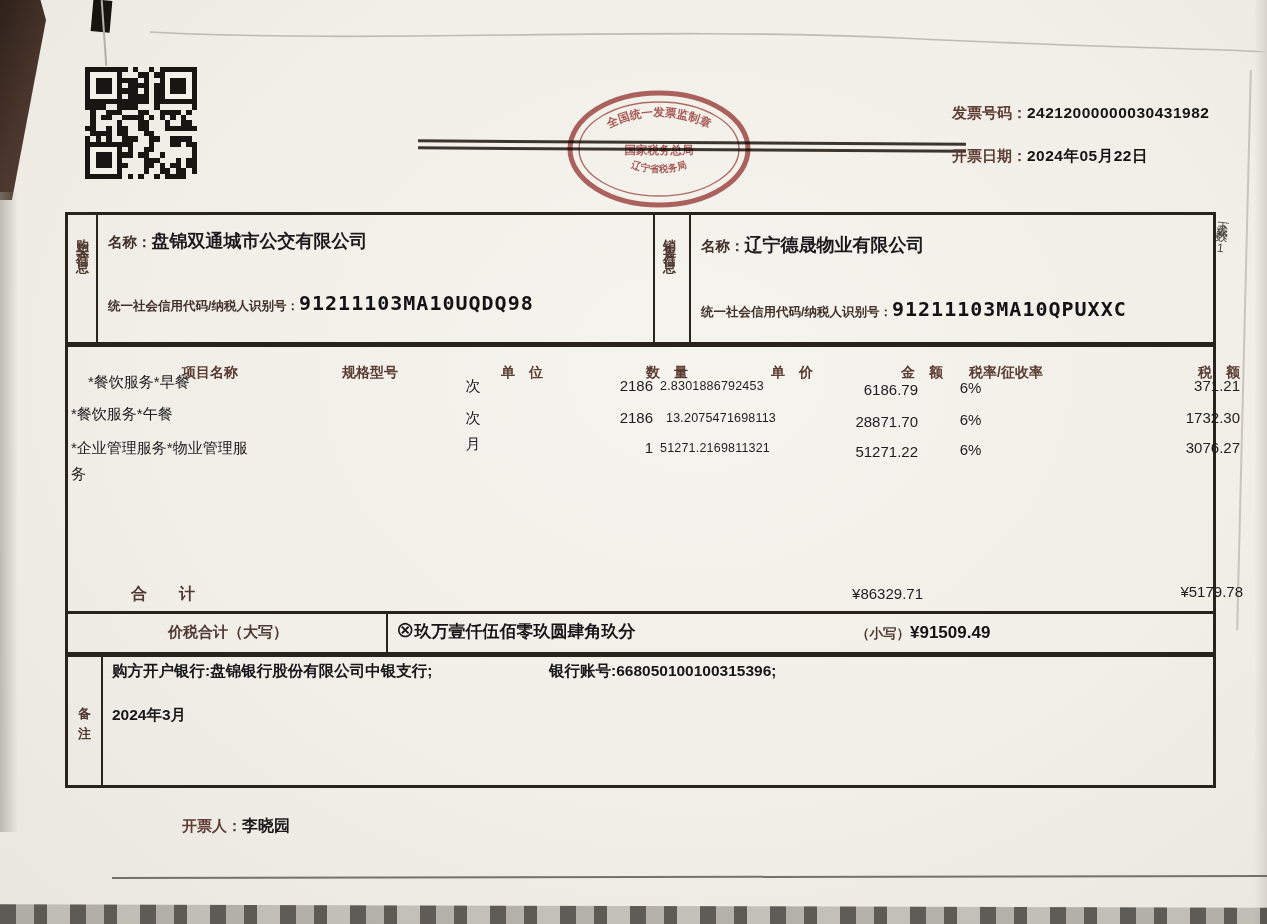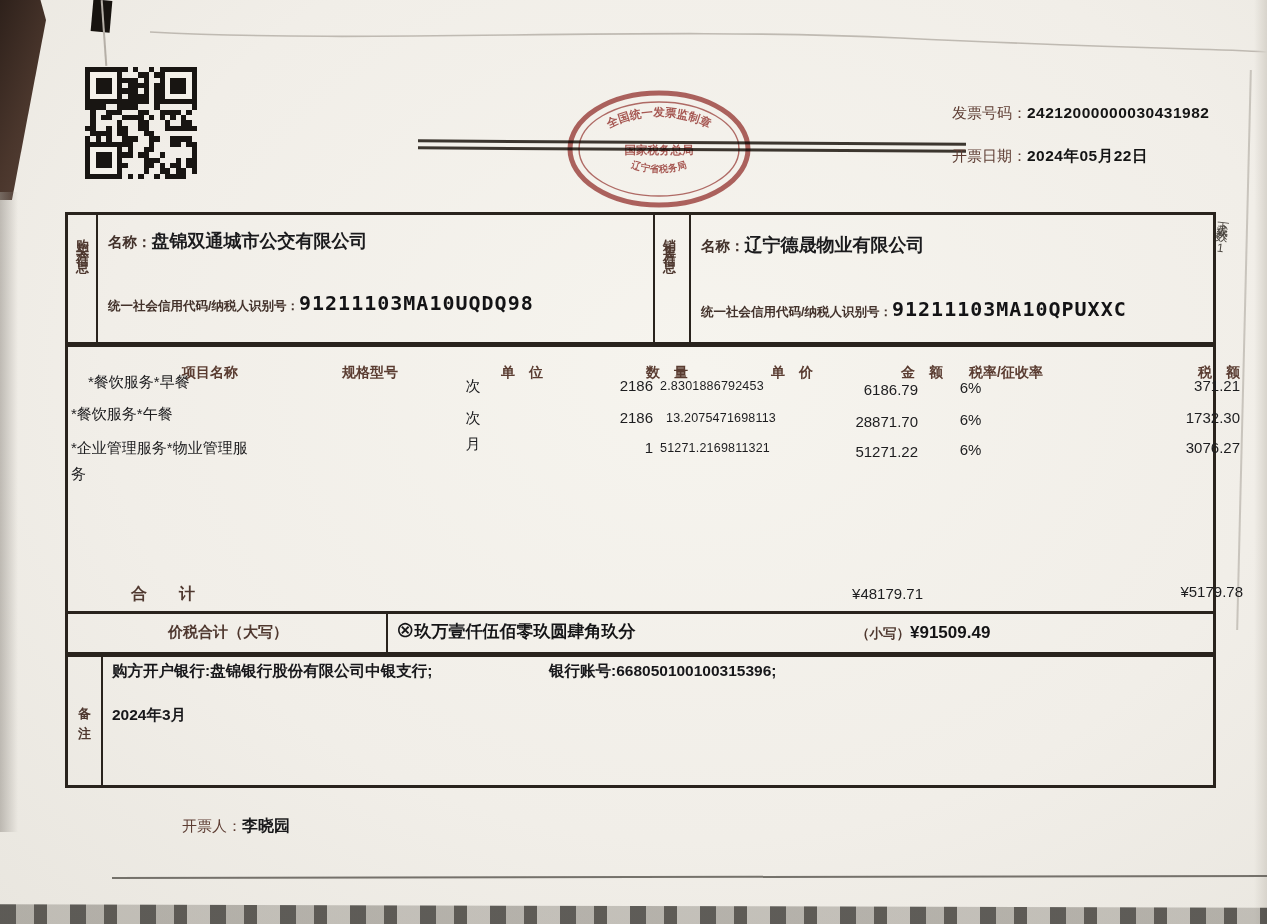--- a/index.html
+++ b/index.html
@@ -24,21 +24,21 @@
   #bottom-line{left:112px;top:876px;width:1158px;height:2px;background:#56524c;opacity:.8;transform:rotate(-.1deg);}
   
   #qr{left:85px;top:64px;width:112px;height:118px;}
   #invoice-title{left:440px;top:84px;font-size:38px;font-weight:700;letter-spacing:3px;color:#161616;
     font-family:"Liberation Serif",serif;white-space:nowrap;}
   .title-rule{left:418px;width:548px;height:2.5px;background:#3c362f;transform:rotate(.35deg);}
   #rule-1{top:141px;} #rule-2{top:148px;}
   #seal{left:563px;top:86px;width:192px;height:126px;mix-blend-mode:multiply;opacity:.92;}
   #inv-no-row{left:952px;top:104px;} #inv-date-row{left:952px;top:146px;}
   .meta-row{white-space:nowrap;}
-  .meta-label{font-size:15px;color:#5d3c32;font-weight:400;margin-top:16px;}
+  .meta-label{font-size:15px;color:#5d3c32;font-weight:700;margin-top:16px;}
   .meta-value{font-size:15.5px;color:#141414;font-weight:700;letter-spacing:.5px;}
   #side-note{left:1213px;top:212px;writing-mode:vertical-rl;text-orientation:upright;
     font-size:12px;color:#4a453f;letter-spacing:3px;transform:rotate(7deg);}
   
   #party-box{left:65px;top:212px;width:1151px;height:133px;border:3px solid #29231d;box-sizing:border-box;}
   .vline{position:absolute;top:0;bottom:0;width:2px;background:#29231d;}
   .vlabel{position:absolute;writing-mode:vertical-rl;text-orientation:upright;
     font-size:13px;color:#4e382f;font-weight:600;letter-spacing:5px;}
   .fld-label{font-size:14.5px;color:#43322b;font-weight:600;}
   .fld-value{font-size:18px;color:#1b1b1d;font-weight:700;}
@@ -329,21 +329,21 @@
       <div class="cell" style="left:3px;top:88px;width:185px;white-space:normal;line-height:26px">*企业管理服务*物业管理服务</div>
       <div class="cell c" style="left:340px;top:88px;width:130px">月</div>
       <div class="cell num r" style="left:450px;top:92px;width:135px">1</div>
       <div class="cell num price" style="left:592px;top:94px">51271.2169811321</div>
       <div class="cell num r" style="left:700px;top:96px;width:150px">51271.22</div>
       <div class="cell num c" style="left:830px;top:94px;width:145px">6%</div>
       <div class="cell num r" style="left:1030px;top:92px;width:142px">3076.27</div>
     </div>
 
     <div class="cell" style="left:63px;top:237px;font-size:16px;color:#4f382f;font-weight:700">合　　计</div>
-    <div class="cell num r" style="left:700px;top:238px;width:155px">¥48179.71</div>
+    <div class="cell num r" style="left:700px;top:238px;width:155px">¥86329.71</div>
     <div class="cell num r" style="left:1035px;top:236px;width:140px">¥5179.78</div>
 
     <div id="hline-sum"></div>
     <div id="vline-sum"></div>
     <div class="cell c" style="left:30px;top:276px;width:260px;font-size:15px;color:#4f382f;font-weight:700">价税合计（大写）</div>
     <div class="cell" style="left:328px;top:272px">
       <span class="otimes">⊗</span><span class="words-amount">玖万壹仟伍佰零玖圆肆角玖分</span>
     </div>
     <div class="cell" style="left:788px;top:276px">
       <span style="font-size:13.5px;color:#4f382f;font-weight:600">（小写）</span><span style="font-size:17px;font-weight:700;color:#141416">¥91509.49</span>

